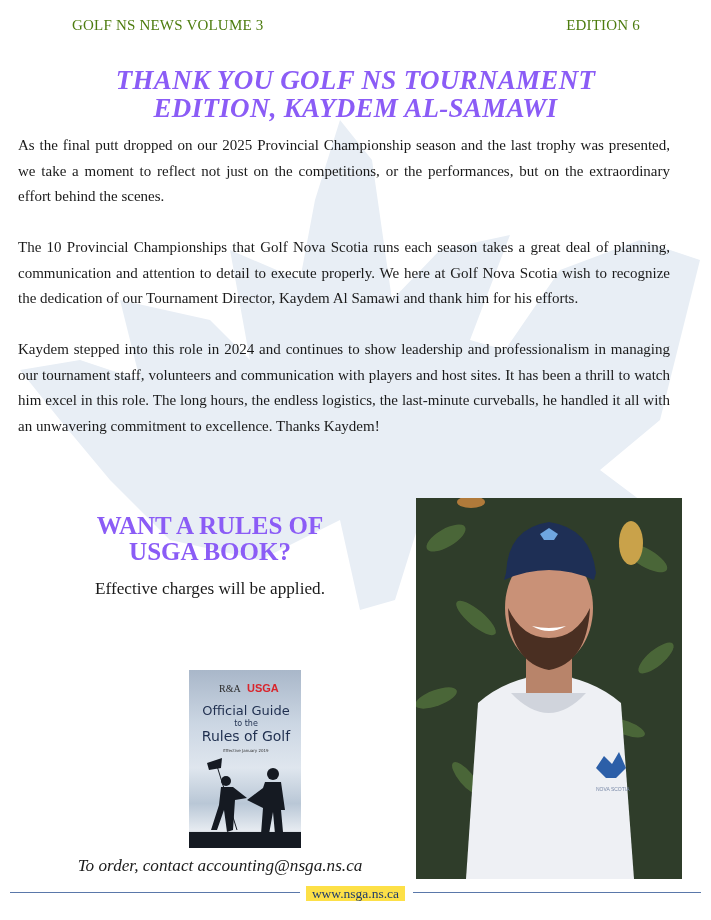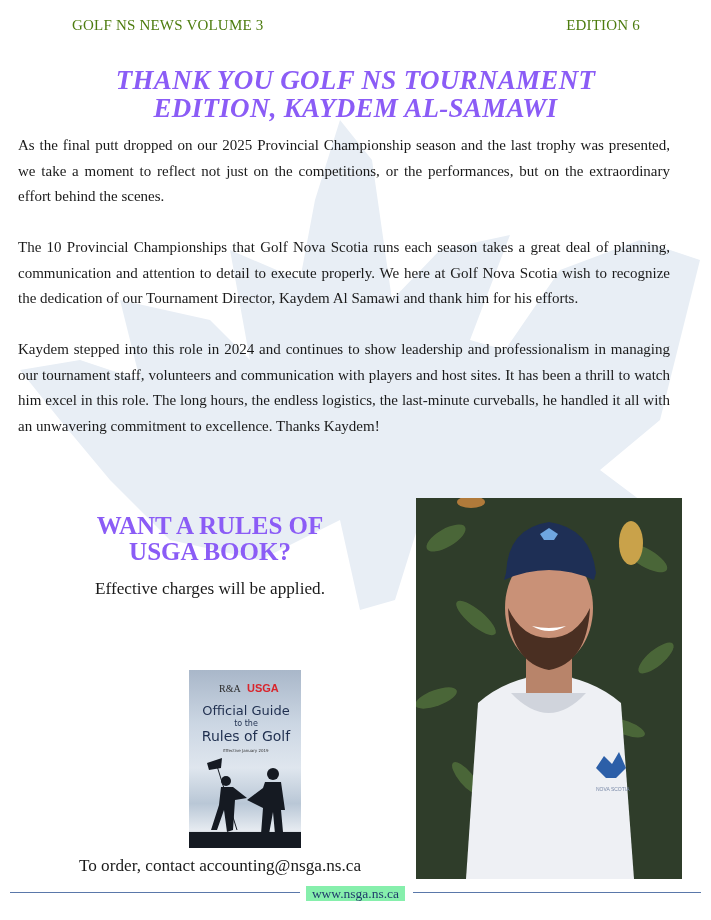--- a/index.html
+++ b/index.html
@@ -13,25 +13,25 @@
   .title { left: 0; width: 711px; top: 66px; text-align: center; font-style: italic; font-weight: bold;
            font-size: 27px; line-height: 28px; color: #8b5cf6; letter-spacing: 0.3px; }
   .body { left: 18px; width: 652px; top: 133px; font-size: 15px; line-height: 25.5px; text-align: justify; }
   .body p { margin: 0 0 25.5px 0; }
   .promo-title { left: 40px; width: 340px; top: 513px; text-align: center; font-weight: bold;
                  font-size: 25px; line-height: 26px; color: #8b5cf6; }
   .promo-lines { left: 30px; width: 360px; top: 576px; text-align: center; font-size: 17.2px; line-height: 26px; }
   .promo-lines div { white-space: nowrap; }
   .book { left: 141px; top: 670px; width: 112px; height: 178px; overflow: hidden;
           background: linear-gradient(180deg, #a9b7c9 0%, #cbd6e3 30%, #dfe6ee 55%, #b9c7d6 75%, #e6ebf1 90%, #2a3340 100%); margin-left: 48px; }
-  .order { left: 30px; width: 380px; top: 856px; text-align: center; font-size: 17.2px; }
+  .order { left: 30px; width: 380px; top: 856px; text-align: center; font-size: 17.2px; font-style: italic; }
   .photo { left: 416px; top: 498px; width: 266px; height: 381px; overflow: hidden; background: #2c3a26; }
   .footer-line { position: absolute; top: 892px; height: 1px; background: #5a78aa; z-index: 1; }
   .footer-url { left: 0; width: 711px; top: 886px; text-align: center; font-size: 13.5px; color: #1f3a6b; }
-  .footer-url span { background: #86efac; padding: 0 6px; }
+  .footer-url span { background: #fde047; padding: 0 6px; }
 </style>
 </head>
 <body>
 
 <svg class="watermark" viewBox="0 0 711 920">
   <path fill="#e8eef5" d="M340 120 L372 160 L392 300 L440 250 L510 235 L470 340 L505 350 L560 270 L640 240 L700 260 L660 420 L600 470 L640 500 L560 560 L470 560 L420 520 L395 600 L360 610 L340 520 L260 560 L170 540 L110 480 L60 420 L20 370 L80 360 L140 380 L120 300 L210 320 L250 360 L230 250 L300 280 L315 200 Z"></path>
 </svg>
 
 <div class="layer hdr hdr-left">GOLF NS NEWS VOLUME 3</div>
 <div class="layer hdr hdr-right">EDITION 6</div>

